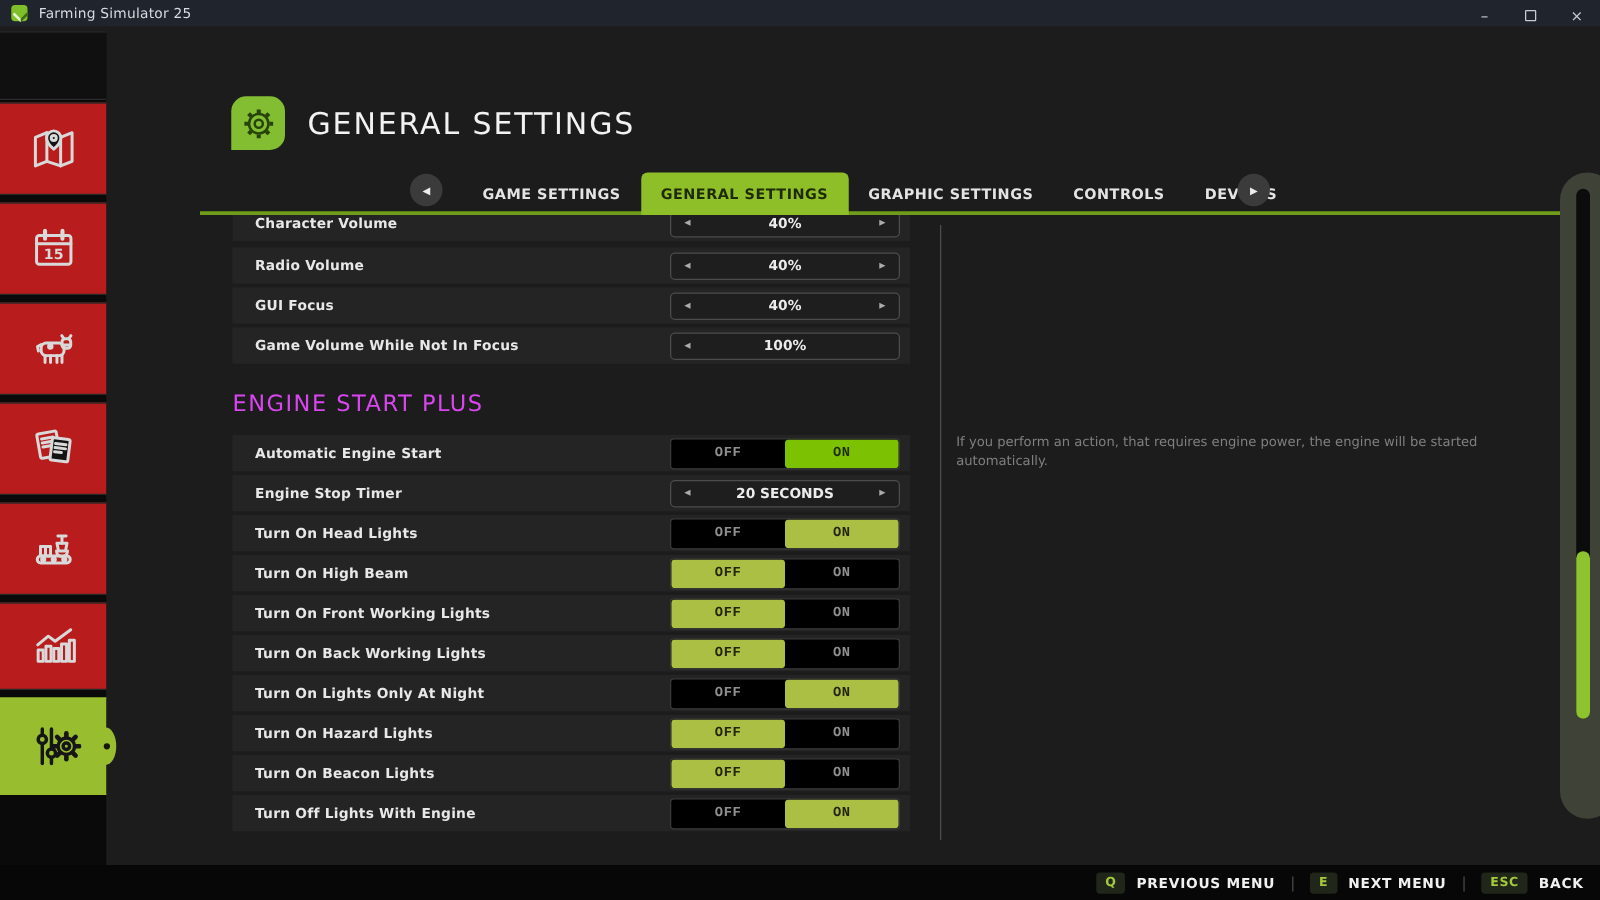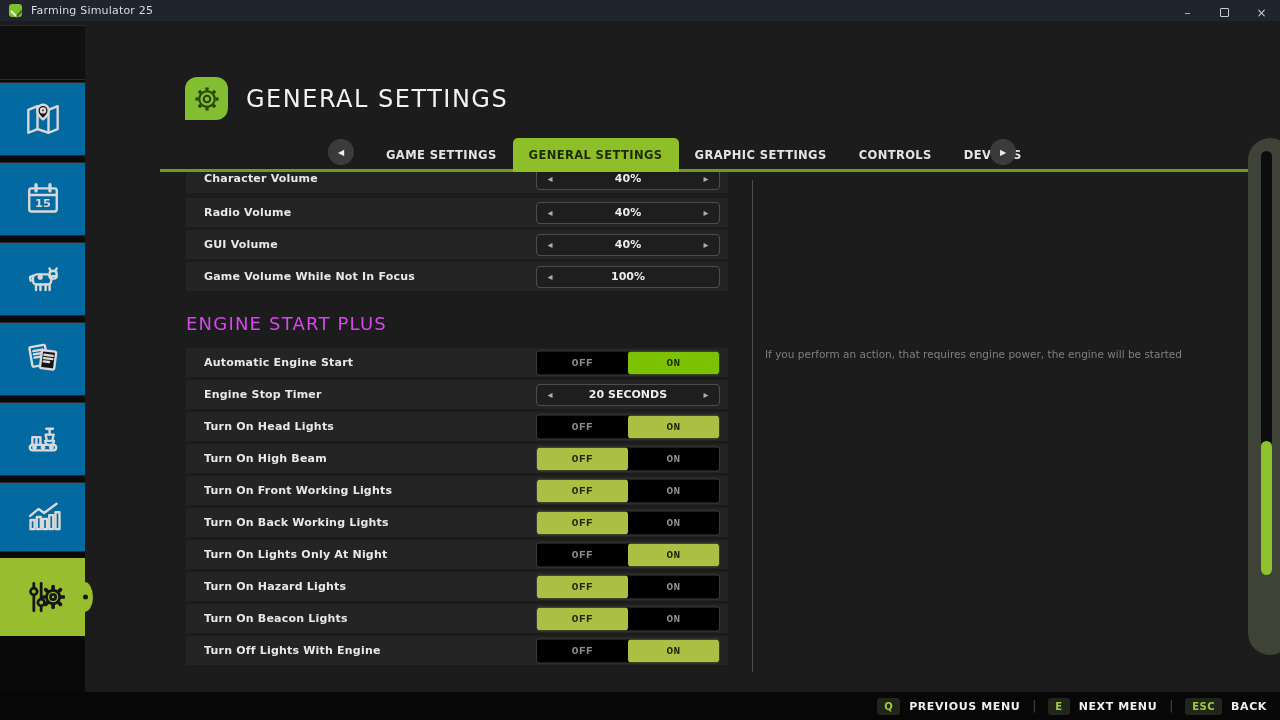--- a/index.html
+++ b/index.html
@@ -14,21 +14,21 @@
   .app-icon::after { content:""; position:absolute; left:3px; top:3px; width:7px; height:7px;
               border-left:2px solid #e9f5d2; border-bottom:2px solid #3f6b10; transform:rotate(-45deg); }
   .app-title { color:#d7dade; font-size:11px; margin-left:9px; letter-spacing:0.2px; }
   .win-controls { position:absolute; right:0; top:0; height:25px; display:flex; }
   .win-btn { width:37px; height:25px; display:flex; align-items:center; justify-content:center;
              color:#c9ccd1; font-size:12px; }
   .maxbox { width:9px; height:9px; border:1px solid #c9ccd1; border-radius:1px; display:block; }
 
   
   .sidebar { position:absolute; left:0; top:25px; width:85px; height:667px; background:#0a0a0a; }
-  .side-cell { position:absolute; left:0; width:85px; background:#0369a1;
+  .side-cell { position:absolute; left:0; width:85px; background:#b91c1c;
                border-top:1px solid #2a2a2a; border-bottom:1px solid #2a2a2a;
                display:flex; align-items:center; justify-content:center; }
   .side-cell.empty { background:#101010; }
   .side-cell.selected { background:#98bd2e; border-color:#98bd2e; }
   .side-cell.selected::after { content:""; position:absolute; right:-8px; top:50%;
                transform:translateY(-50%); width:17px; height:30px; background:#98bd2e;
                border-radius:50%; }
   .side-cell.selected::before { content:""; position:absolute; right:-3px; top:50%;
                transform:translateY(-50%); width:5px; height:5px; background:#15170d;
                border-radius:50%; z-index:2; }
@@ -252,21 +252,21 @@
       <span class="slabel">Radio Volume</span>
       <div class="ctrl">
         <div class="stepper">
           <span class="arr">◂</span>
           <span class="val">40%</span>
           <span class="arr">▸</span>
         </div>
       </div>
     </div>
     <div class="srow">
-      <span class="slabel">GUI Volume</span>
+      <span class="slabel">GUI Focus</span>
       <div class="ctrl">
         <div class="stepper">
           <span class="arr">◂</span>
           <span class="val">40%</span>
           <span class="arr">▸</span>
         </div>
       </div>
     </div>
     <div class="srow">
       <span class="slabel">Game Volume While Not In Focus</span>
@@ -368,20 +368,21 @@
           <span class="seg">OFF</span>
           <span class="seg active">ON</span>
         </div>
       </div>
     </div>
   </div>
 
 <div class="v-divider"></div>
 <div class="help-text" id="help-text">
     <div>If you perform an action, that requires engine power, the engine will be started</div>
+    <div>automatically.</div>
   </div>
 
 <div class="scroll-outer"></div>
 <div class="scroll-track"></div>
 <div class="scroll-thumb"></div>
 
 <div class="footer" id="footer">
     <div class="foot-group">
       <span class="key-badge">Q</span>
       <span class="foot-label">PREVIOUS MENU</span>

